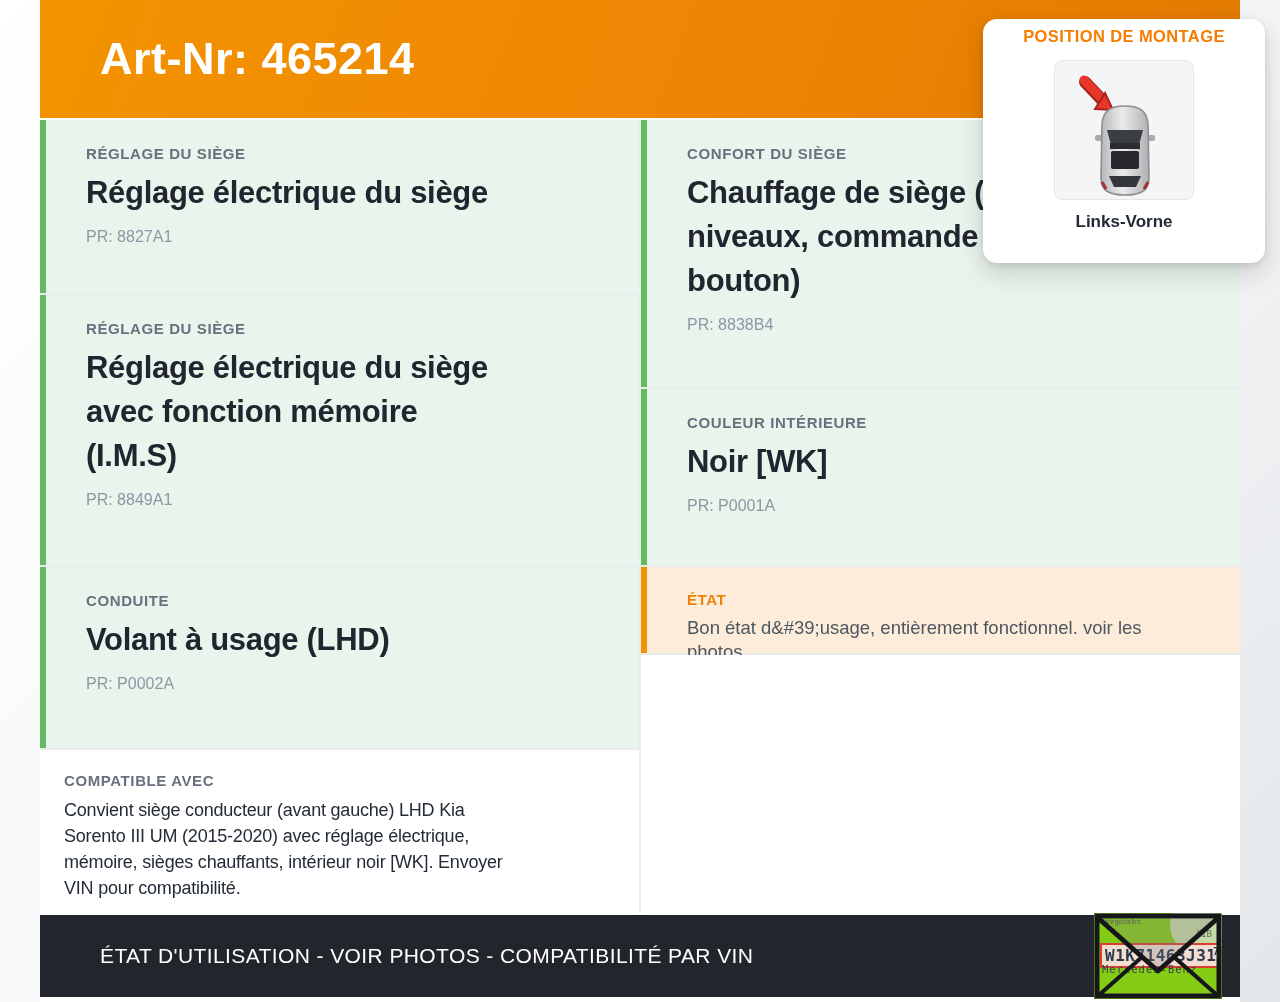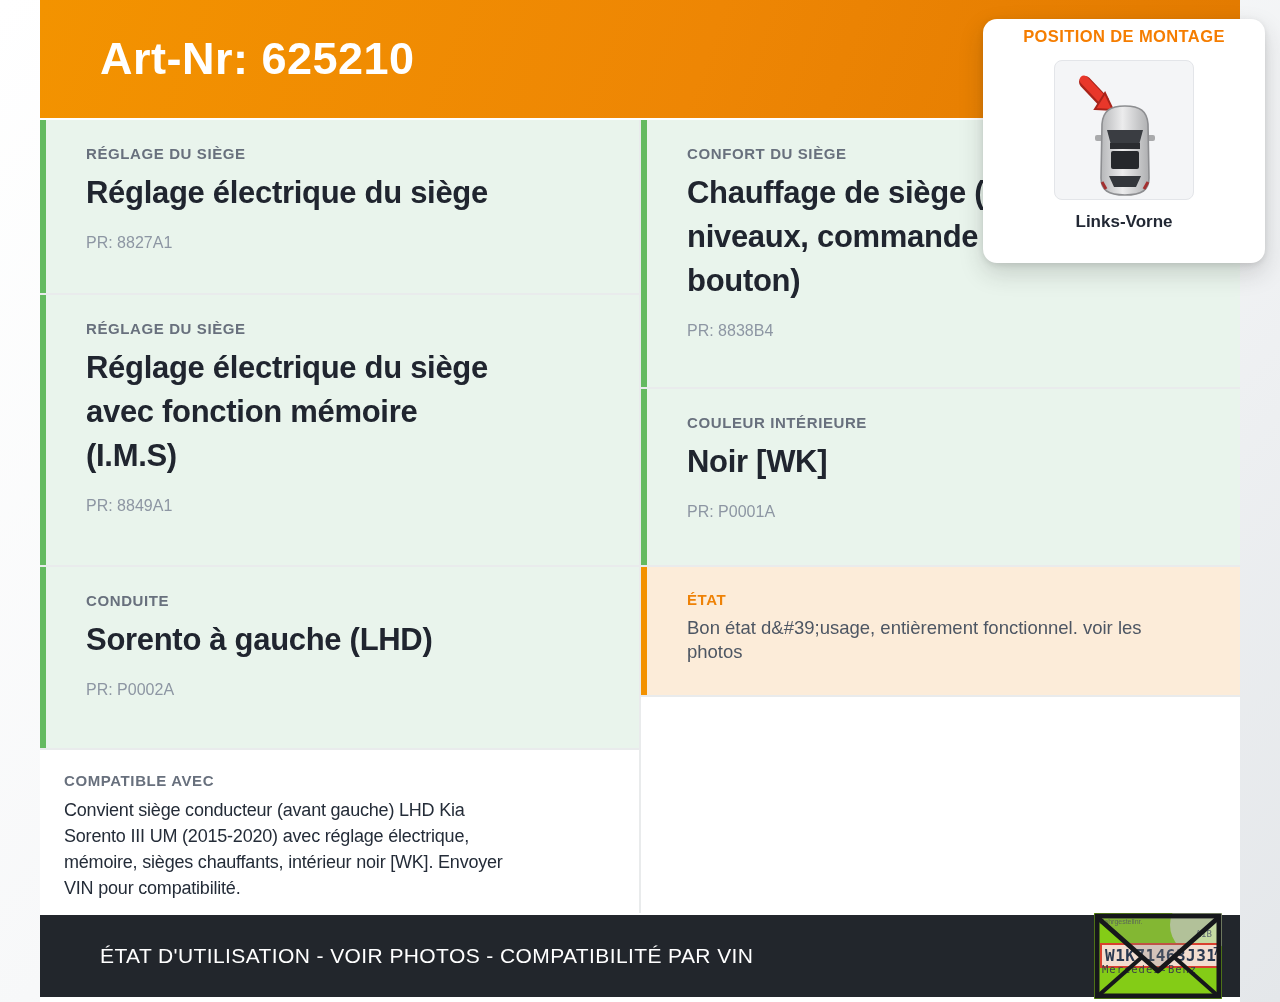--- a/index.html
+++ b/index.html
@@ -23,27 +23,27 @@
   .content { margin-top:2px; display:grid; grid-template-columns:599px 599px; column-gap:2px; background:#e9ebec; }
   .col { display:flex; flex-direction:column; row-gap:2px; }
 
   .card { padding:25px 44px 28px 40px; }
   .card.tint { background:#e9f4ec; border-left:6px solid #64ba60; }
   .card.etat { background:#fcecd9; border-left:6px solid #f39200; padding:24px 40px 18px 40px; }
   .card.plain { background:#ffffff; padding:22px 24px 18px 24px; }
   .filler { flex:1 1 auto; background:#ffffff; }
 
   .h173{height:173px} .h270{height:270px} .h181{height:181px} .h163{height:163px}
-  .h267{height:267px} .h176{height:176px} .h120{height:128px}
+  .h267{height:267px} .h176{height:176px} .h120{height:86px}
 
   .label { font-size:15px; font-weight:700; color:#68707d; letter-spacing:0.6px; }
   .card.etat .label { color:#ee8207; }
   .title { margin-top:9px; font-size:31px; line-height:44px; font-weight:800; color:#20252f;
            letter-spacing:-0.3px; white-space:pre-line; }
-  .pr { margin-top:19px; font-size:16px; font-weight:500; color:#8d96a3; }
+  .pr { margin-top:13px; font-size:16px; font-weight:500; color:#8d96a3; }
 
   .etat-body { margin-top:8px; font-size:18.5px; line-height:24px; font-weight:500; color:#4d5663; white-space:pre-line; }
   .compat-body { margin-top:8px; font-size:18px; line-height:26px; font-weight:400; color:#242c38;
                  letter-spacing:-0.2px; white-space:pre-line; }
 
   
   .bar { margin-top:2px; height:82px; background:#22262c; display:flex; align-items:center;
          padding-left:60px; position:relative; }
   .bar-text { color:#ffffff; font-size:21px; font-weight:400; letter-spacing:0.4px; }
 
@@ -73,21 +73,21 @@
   .pos-imgbox { width:140px; height:140px; margin:14px auto 0; background:#f4f5f7;
       border:1px solid #e3e5e9; border-radius:8px; display:flex; align-items:center; justify-content:center; }
   .pos-caption { margin-top:12px; font-size:17px; font-weight:700; color:#222834; }
 </style>
 </head>
 <body>
 
 <div class="page">
 
   <header class="hero">
-    <h1>Art-Nr: 625210</h1>
+    <h1>Art-Nr: 465214</h1>
   </header>
 
   <div class="content">
     <div class="col">
 
       <div class="card tint h173">
         <div class="label">RÉGLAGE DU SIÈGE</div>
         <div class="title">Réglage électrique du siège</div>
         <div class="pr">PR: 8827A1</div>
       </div>
@@ -95,21 +95,21 @@
       <div class="card tint h270">
         <div class="label">RÉGLAGE DU SIÈGE</div>
         <div class="title">Réglage électrique du siège
 avec fonction mémoire
 (I.M.S)</div>
         <div class="pr">PR: 8849A1</div>
       </div>
 
       <div class="card tint h181">
         <div class="label">CONDUITE</div>
-        <div class="title">Sorento à gauche (LHD)</div>
+        <div class="title">Volant à usage (LHD)</div>
         <div class="pr">PR: P0002A</div>
       </div>
 
       <div class="card plain h163">
         <div class="label">COMPATIBLE AVEC</div>
         <div class="compat-body">Convient siège conducteur (avant gauche) LHD Kia
 Sorento III UM (2015-2020) avec réglage électrique,
 mémoire, sièges chauffants, intérieur noir [WK]. Envoyer
 VIN pour compatibilité.</div>
       </div>

